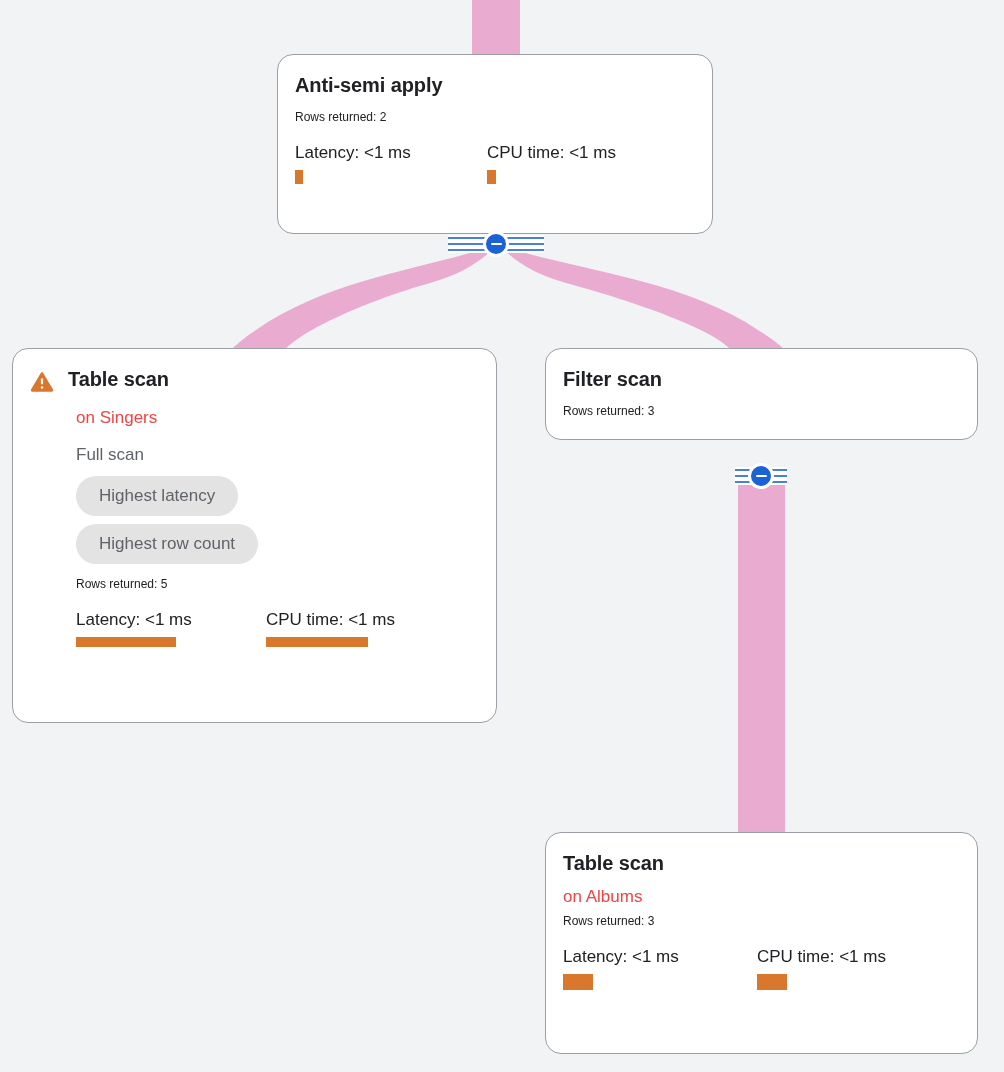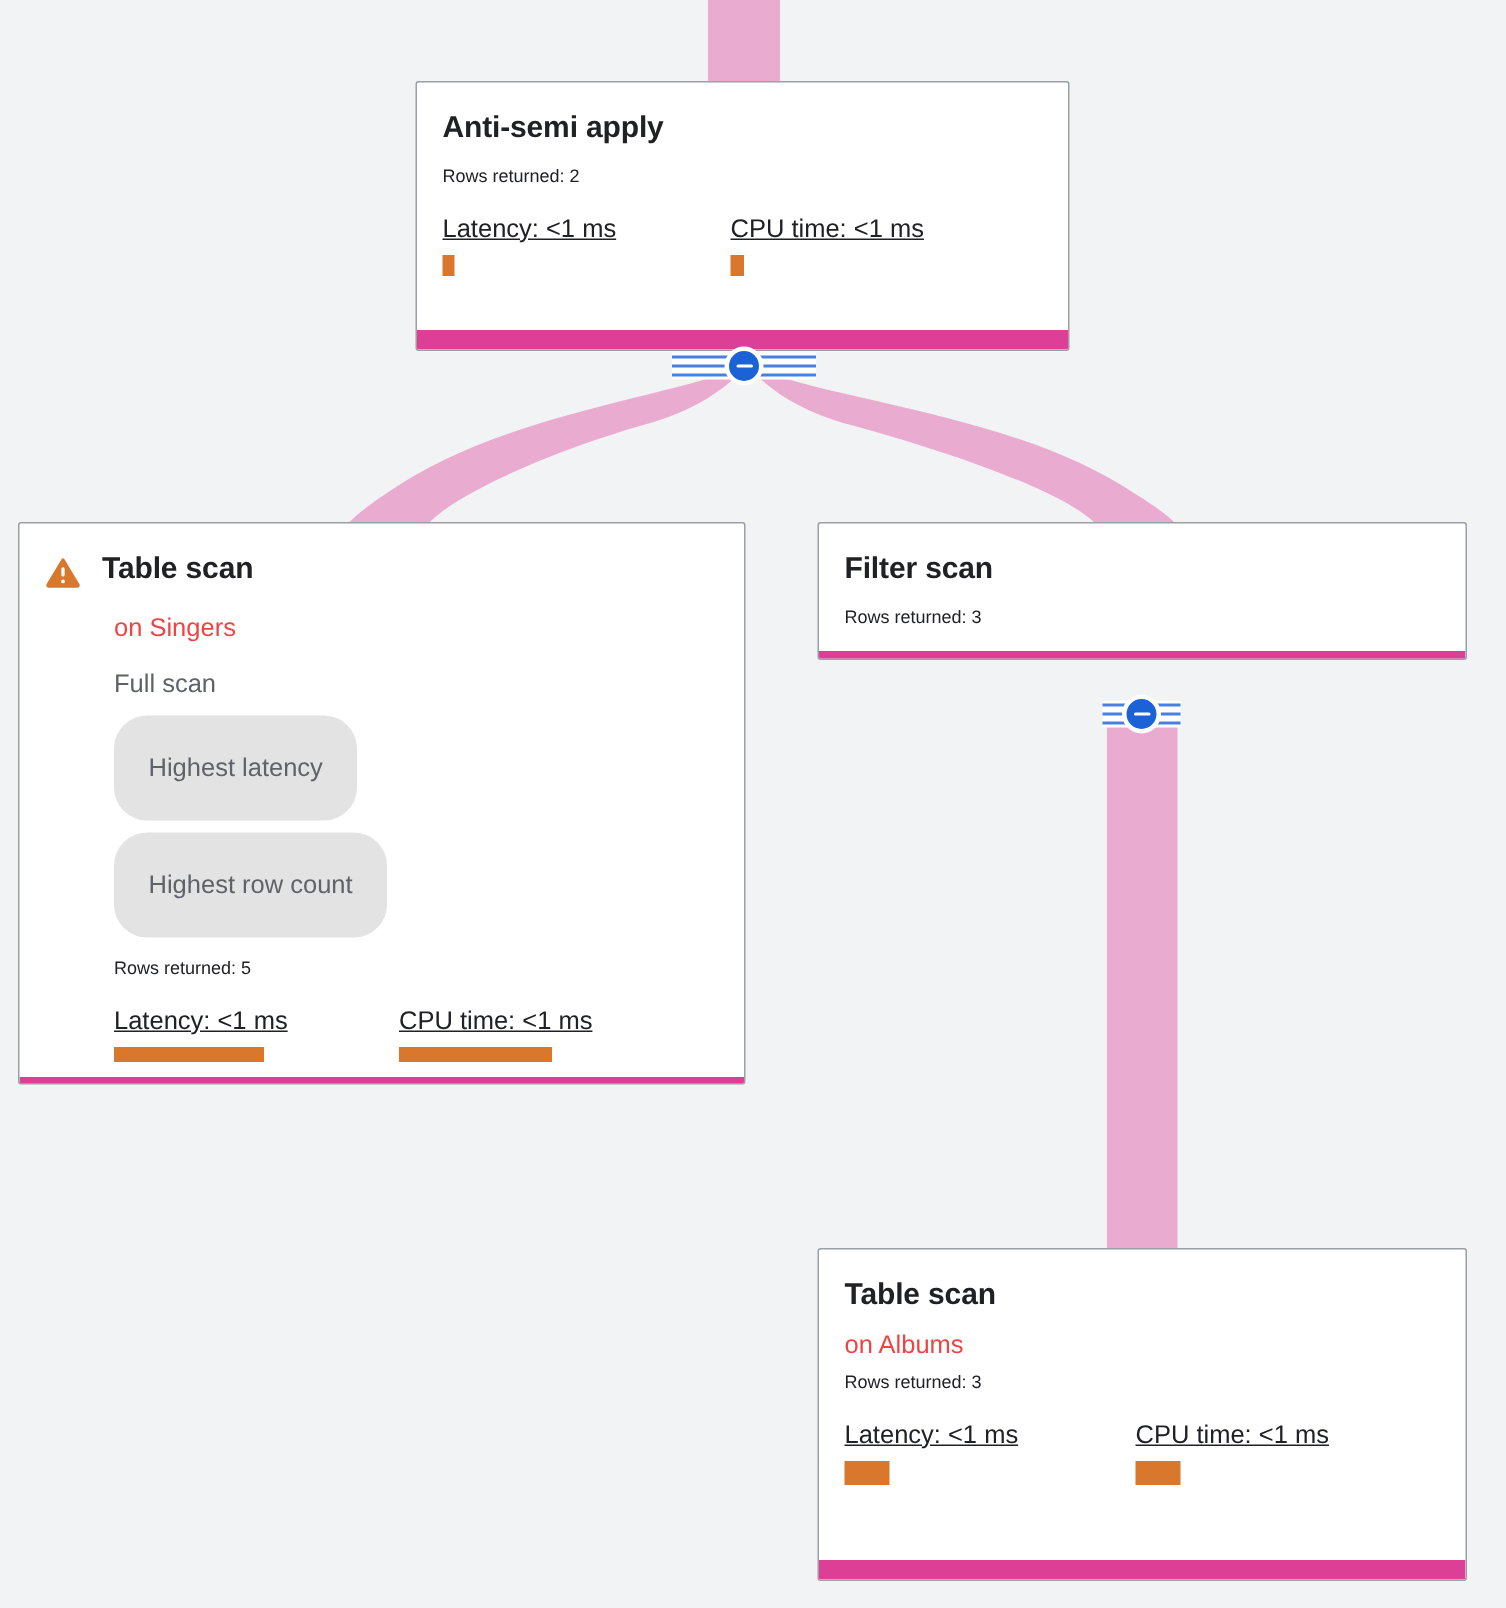--- a/index.html
+++ b/index.html
@@ -30,25 +30,25 @@
     width: 1004px;
     height: 1072px;
     pointer-events: none;
   }
 
   
   .node {
     position: absolute;
     background: #ffffff;
     border: 1px solid #9aa0a6;
-    border-radius: 2px;
+    border-radius: 16px;
     box-sizing: border-box;
     overflow: hidden;
     display: flex;
-    flex-direction: column;
+    flex-direction: row;
   }
   .node-body {
     flex: 1 1 auto;
     padding: 18px 17px 10px 17px;
     box-sizing: border-box;
   }
   .node-footer {
     height: 13px;
     background: #dd3f96;
     flex: 0 0 auto;
@@ -97,39 +97,38 @@
   .badges {
     margin-top: 9px;
   }
   .badge {
     display: block;
     width: max-content;
     background: #e3e3e3;
     color: #5f6368;
     font-size: 17px;
     line-height: 20px;
-    padding: 25px 23px;
+    padding: 10px 23px;
     border-radius: 22px;
     margin-bottom: 8px;
   }
 
   
   .metrics {
     display: flex;
     margin-top: 12px;
   }
   .metric {
     flex: 0 0 auto;
   }
   .metric-label {
     font-size: 17px;
     color: #202124;
     line-height: 22px;
     white-space: nowrap;
-    text-decoration: underline;
   }
   .metric-bar {
     height: 10px;
     background: #d9782d;
     margin-top: 6px;
   }
 
   
   .toggle {
     position: absolute;

